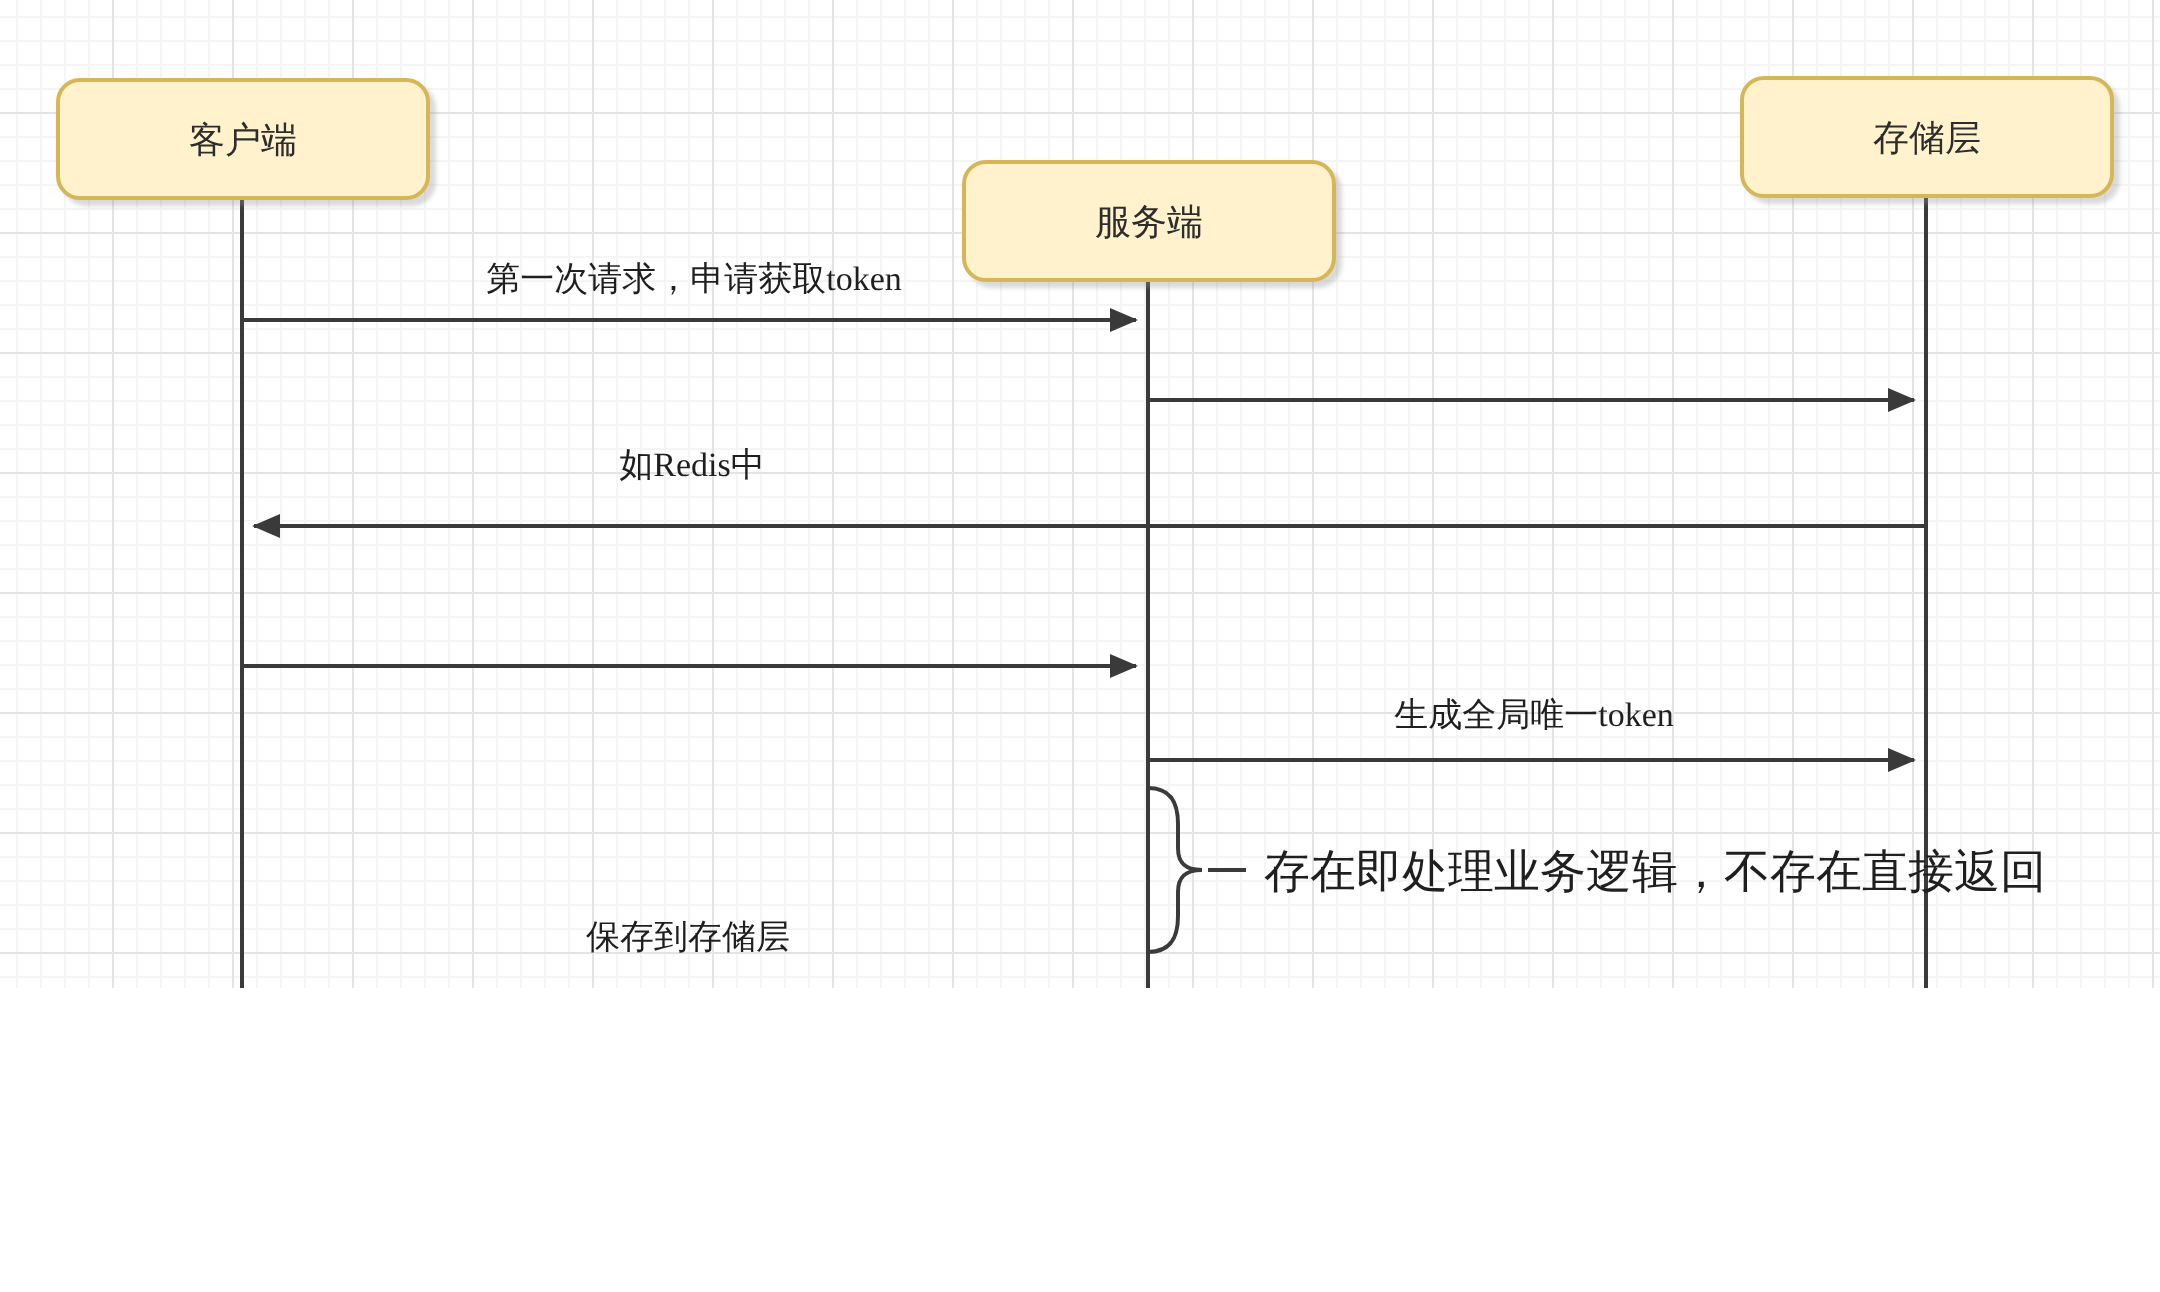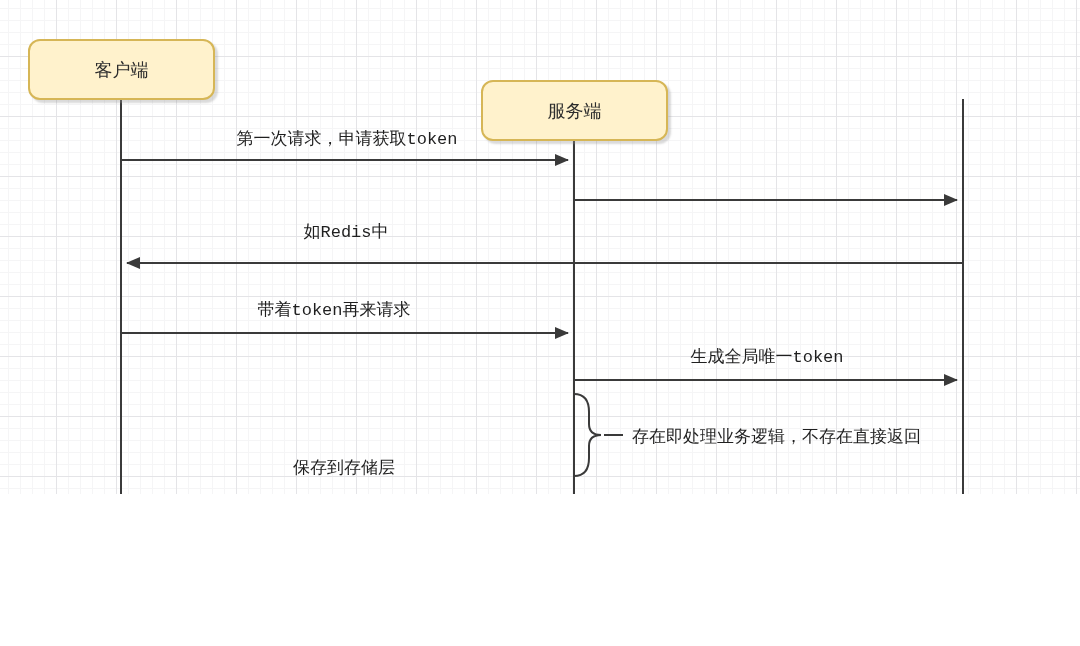--- a/index.html
+++ b/index.html
@@ -6,39 +6,39 @@
   .canvas {
     position:relative; width:1080px; height:494px; overflow:hidden;
     background-color:#ffffff;
     background-image:
       linear-gradient(#e4e4e7 1px, transparent 1px),
       linear-gradient(90deg, #e4e4e7 1px, transparent 1px),
       linear-gradient(#f5f5f6 1px, transparent 1px),
       linear-gradient(90deg, #f5f5f6 1px, transparent 1px);
     background-size:60px 60px, 60px 60px, 12px 12px, 12px 12px;
     background-position:-4px -4px;
-    font-family:Liberation Mono, monospace;
+    font-family:Liberation Serif, serif;
     color:#1f1f1f;
   }
   svg.lines { position:absolute; left:0; top:0; }
   .actor {
     position:absolute; width:187px; height:61px; box-sizing:border-box;
     background:#fff2cc; border:2px solid #d6b656; border-radius:12px;
     display:flex; align-items:center; justify-content:center;
     font-size:18px; color:#2d2d2d;
     box-shadow:3px 3px 2px rgba(150,150,150,0.35);
   }
   .msg-label {
     position:absolute; transform:translate(-50%,-50%);
     font-size:17px; line-height:1.28; text-align:center;
     white-space:pre-line; color:#1f1f1f;
   }
   .note-label {
     position:absolute; transform:translateY(-50%);
-    font-size:17px; white-space:nowrap; color:#1f1f1f;
+    font-size:23px; white-space:nowrap; color:#1f1f1f;
   }
 </style>
 </head>
 <body>
 
 <div class="canvas">
 
   <svg class="lines" width="1080" height="646" viewBox="0 0 1080 646">
     <defs>
       <marker id="arrow" markerUnits="userSpaceOnUse" markerWidth="15" markerHeight="12" refX="13" refY="6" orient="auto">
@@ -61,22 +61,24 @@
              C 592 435, 589 439, 589 446 L 589 458 C 589 468, 586 476, 574 476" fill="none" stroke="#3a3a3a" stroke-width="2" stroke-linecap="round"></path>
     <line x1="604" y1="435" x2="623" y2="435" stroke="#3a3a3a" stroke-width="2"></line>
   </svg>
 
   <div class="actor" style="left:28px; top:39px;">
     <span>客户端</span>
   </div>
   <div class="actor" style="left:481px; top:38px;margin-top:42px;">
     <span>服务端</span>
   </div>
+  <div class="actor" style="left:870px; top:38px;">
+    <span>存储层</span>
+  </div>
 
   <div class="msg-label" style="left:347px; top:140px;">第一次请求，申请获取token</div>
   <div class="msg-label" style="left:346px; top:233px;">如Redis中</div>
-  <div class="msg-label" style="left:334px; top:311px;">带着token再来请求</div>
   <div class="msg-label" style="left:767px; top:358px;">生成全局唯一token</div>
   <div class="msg-label" style="left:344px; top:469px;">保存到存储层</div>
 
   <div class="note-label" style="left:632px; top:436px;">存在即处理业务逻辑，不存在直接返回</div>
 
 </div>
 
 </body></html>

